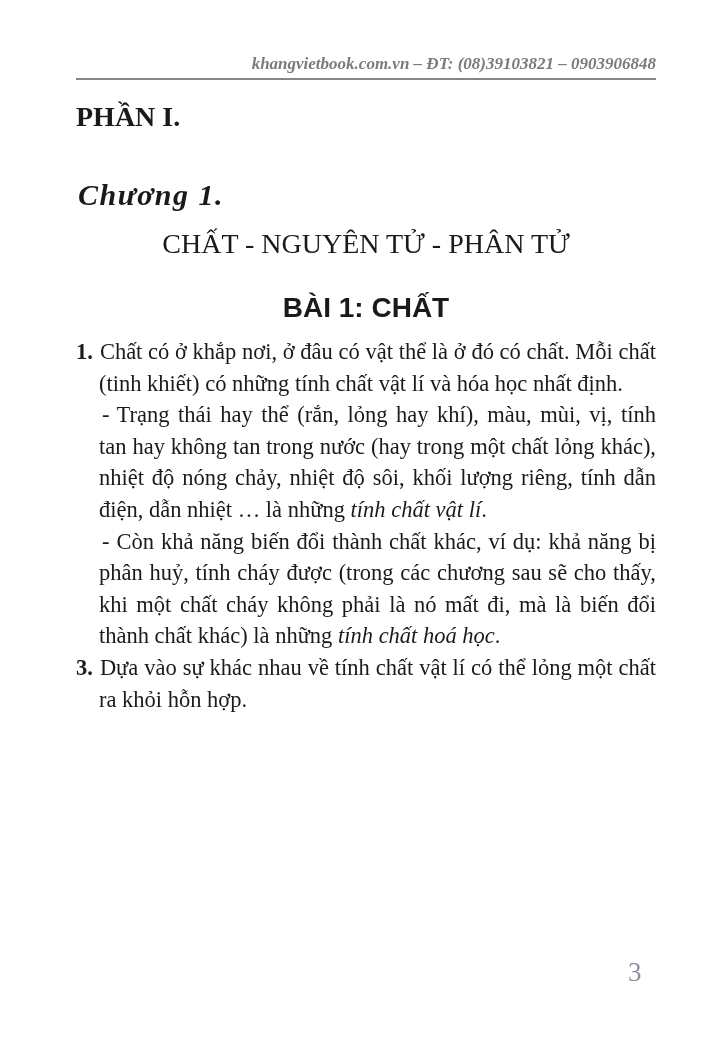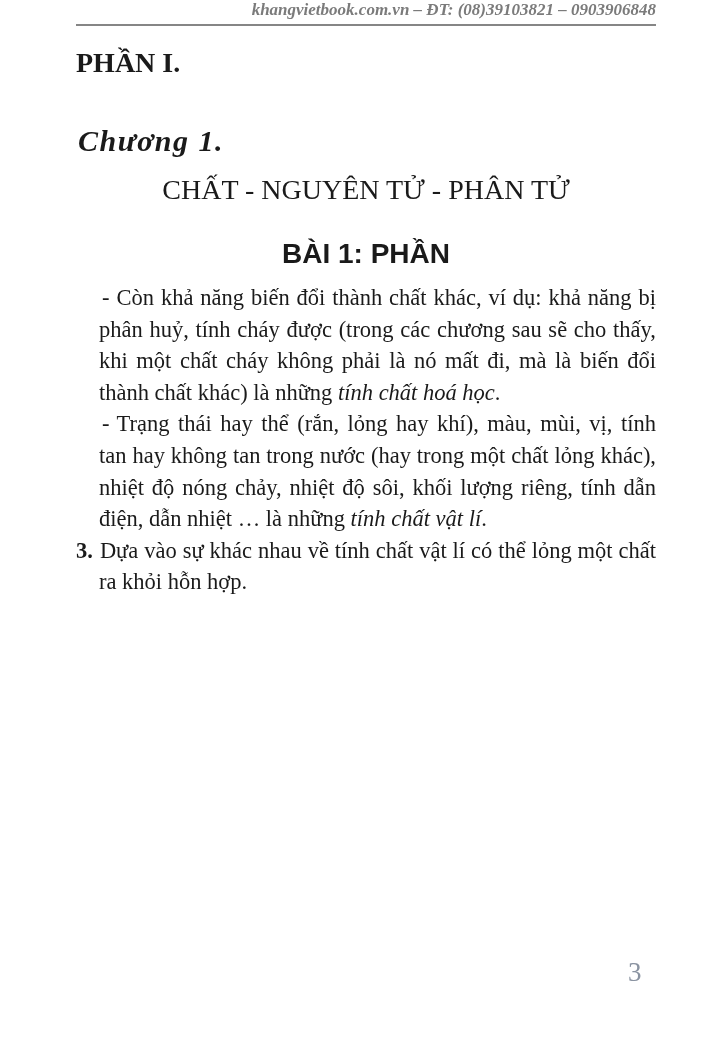--- a/index.html
+++ b/index.html
@@ -13,20 +13,21 @@
     overflow: hidden;
     margin: 0 auto;
   }
   .content {
     position: absolute;
     left: 76px;
     top: 0;
     width: 580px;
   }
   .page-header {
+    margin-top: 54px;
     text-align: right;
     font-size: 17px;
     font-style: italic;
     font-weight: bold;
     line-height: 20px;
     color: #7b7b7b;
     padding-bottom: 4px;
     border-bottom: 2px solid #868686;
   }
   .part-title {
@@ -108,28 +109,29 @@
       <span>khangvietbook.com.vn – ĐT: (08)39103821 – 0903906848</span>
     </div>
 
     <h1 class="part-title">PHẦN I.</h1>
 
 
     <div class="chapter-script">Chương 1.</div>
 
     <h3 class="chapter-title">CHẤT - NGUYÊN TỬ - PHÂN TỬ</h3>
 
-    <h4 class="lesson-title">BÀI 1: PHẦN</h4>
+    <h4 class="lesson-title">BÀI 1: CHẤT</h4>
 
     <section class="lesson-body">
 
+      <p class="para numbered"><span class="marker">1.</span><span>Chất có ở khắp nơi, ở đâu có vật thể là ở đó có chất. Mỗi chất (tinh khiết) có những tính chất vật lí và hóa học nhất định.</span><i></i><span></span></p>
+
+      <p class="para dash"><span class="marker">-</span><span>Trạng thái hay thể (rắn, lỏng hay khí), màu, mùi, vị, tính tan hay không tan trong nước (hay trong một chất lỏng khác), nhiệt độ nóng chảy, nhiệt độ sôi, khối lượng riêng, tính dẫn điện, dẫn nhiệt … là những </span><i>tính chất vật lí</i><span>.</span></p>
 
       <p class="para dash"><span class="marker">-</span><span>Còn khả năng biến đổi thành chất khác, ví dụ: khả năng bị phân huỷ, tính cháy được (trong các chương sau sẽ cho thấy, khi một chất cháy không phải là nó mất đi, mà là biến đổi thành chất khác) là những </span><i>tính chất hoá học</i><span>.</span></p>
-
-      <p class="para dash"><span class="marker">-</span><span>Trạng thái hay thể (rắn, lỏng hay khí), màu, mùi, vị, tính tan hay không tan trong nước (hay trong một chất lỏng khác), nhiệt độ nóng chảy, nhiệt độ sôi, khối lượng riêng, tính dẫn điện, dẫn nhiệt … là những </span><i>tính chất vật lí</i><span>.</span></p>
 
 
       <p class="para numbered"><span class="marker">3.</span><span>Dựa vào sự khác nhau về tính chất vật lí có thể lỏng một chất ra khỏi hỗn hợp.</span><i></i><span></span></p>
 
     </section>
 
   </div>
 
   <div class="page-number">3</div>
 

